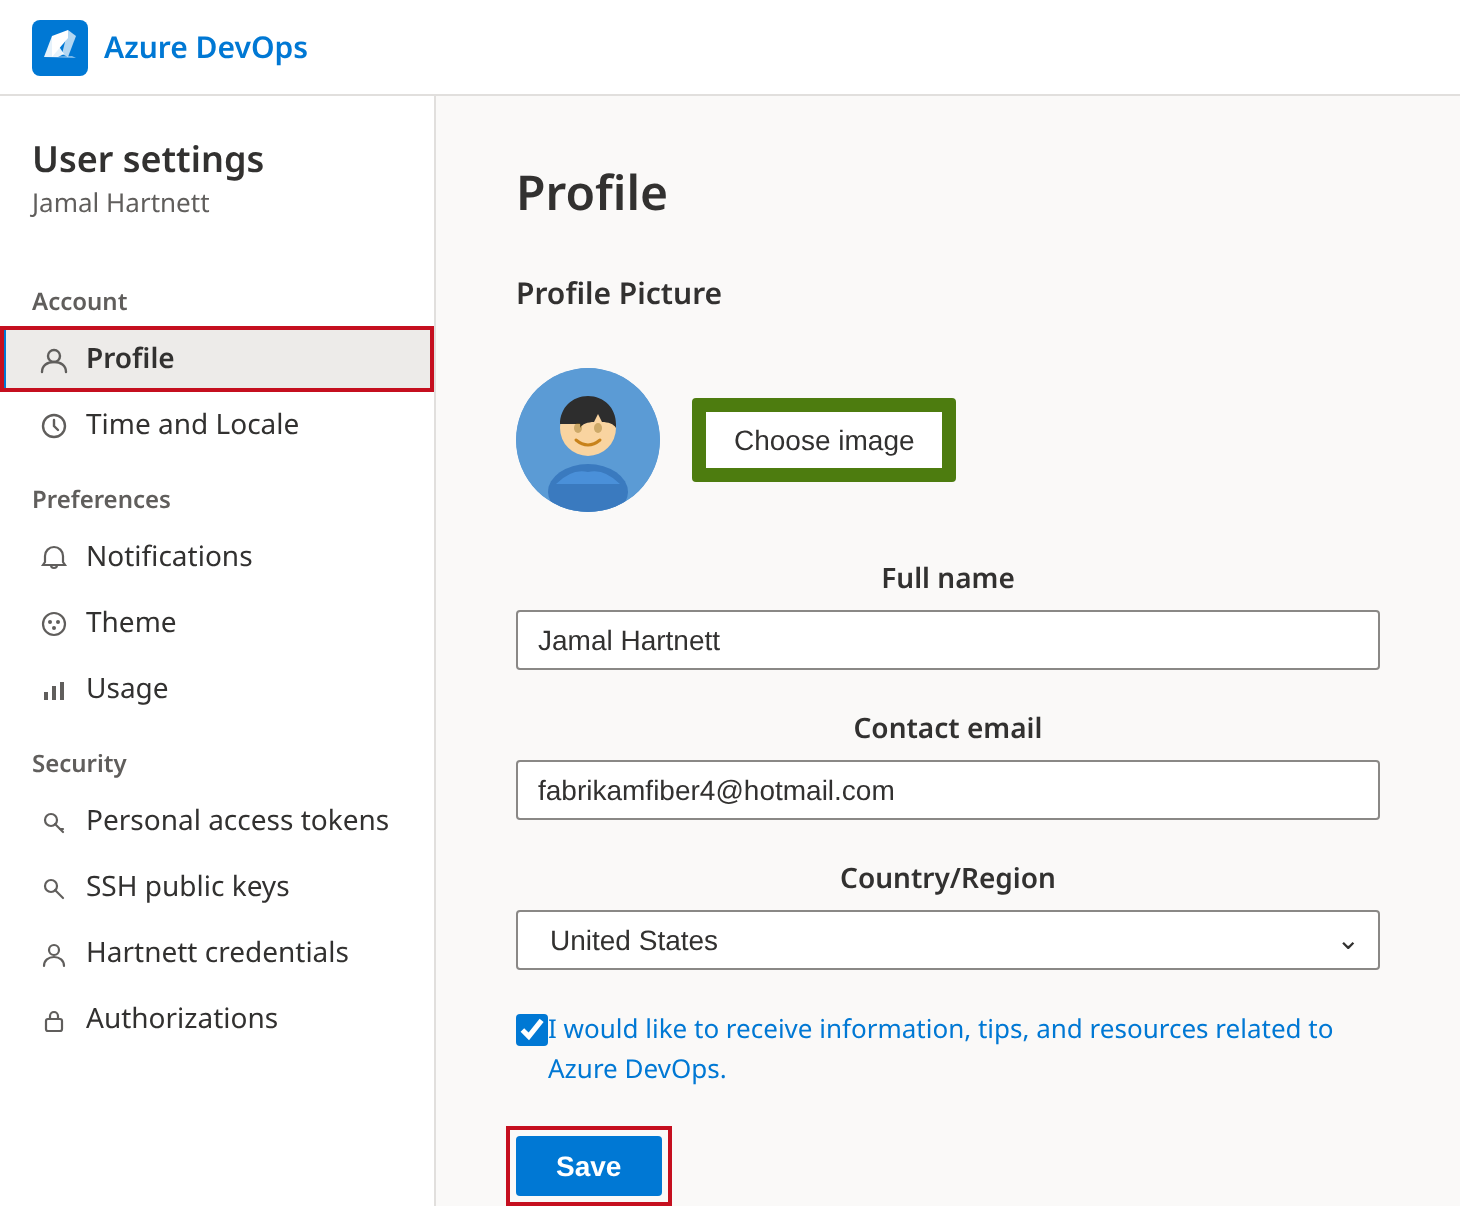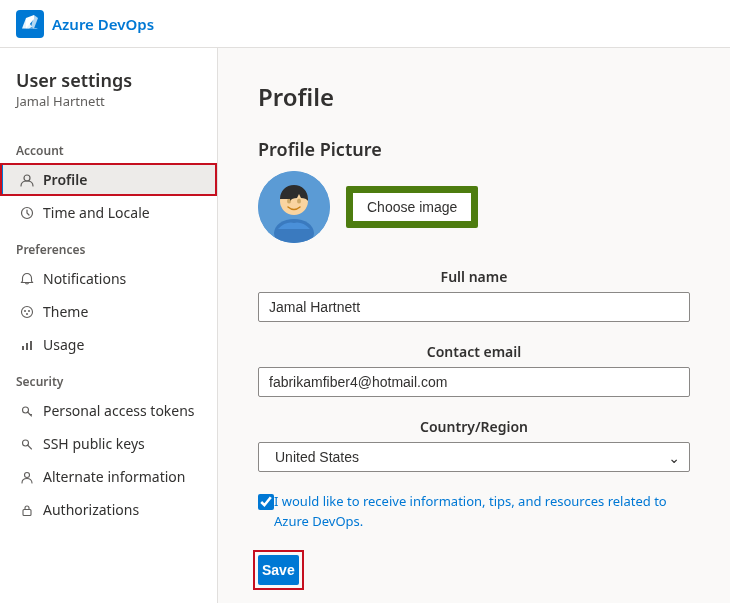--- a/index.html
+++ b/index.html
@@ -104,24 +104,24 @@
       overflow-y: auto;
       background: #faf9f8;
     }
     .content-title {
       font-size: 24px;
       font-weight: 600;
       margin-bottom: 24px;
       color: #323130;
     }
     .section-label {
-      font-size: 18px;
-      font-weight: 600;
-      color: #323130;
-      margin-bottom: 10px;
+      font-size: 15px;
+      font-weight: 600;
+      color: #323130;
+      margin-bottom: 27px;
     }
     .profile-picture-row {
       display: flex;
       align-items: center;
       gap: 16px;
       margin-bottom: 24px;
     }
     .avatar-circle {
       width: 72px;
       height: 72px;
@@ -203,21 +203,21 @@
       font-size: 13px;
       color: #0078d4;
       line-height: 1.5;
     }
     .save-btn-wrapper {
       outline: 2px solid #c50f1f;
       outline-offset: 3px;
       display: inline-block;
     }
     .save-btn {
-      padding: 7px 4px;
+      padding: 7px 20px;
       background: #0078d4;
       color: #fff;
       border: none;
       border-radius: 2px;
       font-size: 14px;
       font-weight: 600;
       cursor: pointer;
     }
   </style>
 </head>
@@ -316,21 +316,21 @@
       </span>
       <span>SSH public keys</span>
     </div>
     <div class="sidebar-item">
       <span class="sidebar-item-icon">
         <svg width="14" height="14" viewBox="0 0 14 14" fill="none">
           <circle cx="7" cy="5" r="2.5" stroke="#605e5c" stroke-width="1.1"></circle>
           <path d="M2 13c0-2.8 2.2-4.5 5-4.5s5 1.7 5 4.5" stroke="#605e5c" stroke-width="1.1" stroke-linecap="round"></path>
         </svg>
       </span>
-      <span>Alternate information</span>
+      <span>Hartnett credentials</span>
     </div>
     <div class="sidebar-item">
       <span class="sidebar-item-icon">
         <svg width="14" height="14" viewBox="0 0 14 14" fill="none">
           <rect x="3" y="6.5" width="8" height="6" rx="1" stroke="#605e5c" stroke-width="1.1"></rect>
           <path d="M5 6.5V5a2 2 0 014 0v1.5" stroke="#605e5c" stroke-width="1.1"></path>
         </svg>
       </span>
       <span>Authorizations</span>
     </div>

